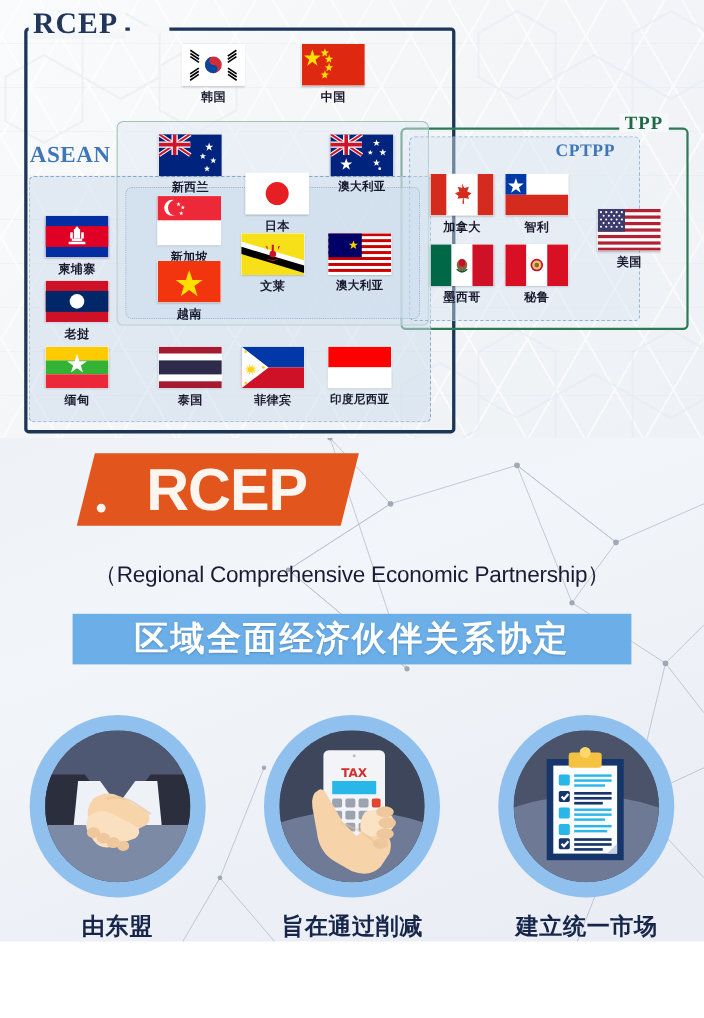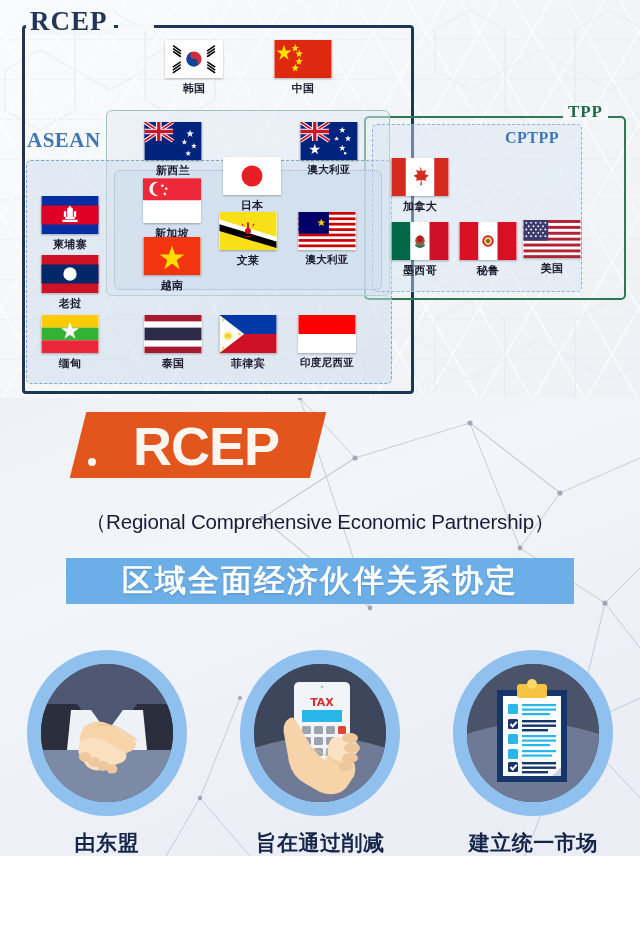--- a/index.html
+++ b/index.html
@@ -471,22 +471,33 @@
         <svg width="58" height="38" viewBox="0 0 60 40">
           <rect width="60" height="40" fill="#fff"></rect>
           <rect width="15" height="40" fill="#d52b1e"></rect>
           <rect x="45" width="15" height="40" fill="#d52b1e"></rect>
           <path d="M30 9 l2.2 4.6 4.4-1.1 -1.6 4.4 4.2 1.6 -3.4 2.8 1 2.6 -5.2-.8 .5 5.5h-1.7l.5-5.5 -5.2 .8 1-2.6 -3.4-2.8 4.2-1.6 -1.6-4.4 4.4 1.1z" fill="#d52b1e"></path>
         </svg>
       </div>
       <div class="cname">加拿大</div>
     </div>
 
-
-    <div class="cell" style="left:520px;top:190px;margin-top:30px;">
+    <div class="cell" style="left:456px;top:158px;">
+      <div class="flag">
+        <svg width="58" height="38" viewBox="0 0 60 40">
+          <rect width="60" height="20" fill="#fff"></rect>
+          <rect y="20" width="60" height="20" fill="#d52b1e"></rect>
+          <rect width="20" height="20" fill="#0039a6"></rect>
+          <polygon points="10,4 11.8,9.4 17.5,9.4 12.9,12.8 14.6,18.2 10,14.9 5.4,18.2 7.1,12.8 2.5,9.4 8.2,9.4" fill="#fff"></polygon>
+        </svg>
+      </div>
+      <div class="cname">智利</div>
+    </div>
+
+    <div class="cell" style="left:540px;top:190px;">
       <div class="flag">
         <svg width="58" height="38" viewBox="0 0 60 40">
           <rect width="60" height="40" fill="#fff"></rect>
           <g fill="#b22234">
             <rect y="0" width="60" height="3.1"></rect>
               <rect y="6.2" width="60" height="3.1"></rect>
             <rect y="12.4" width="60" height="3.1"></rect>
               <rect y="18.6" width="60" height="3.1"></rect>
             <rect y="24.8" width="60" height="3.1"></rect>
               <rect y="31" width="60" height="3.1"></rect>

